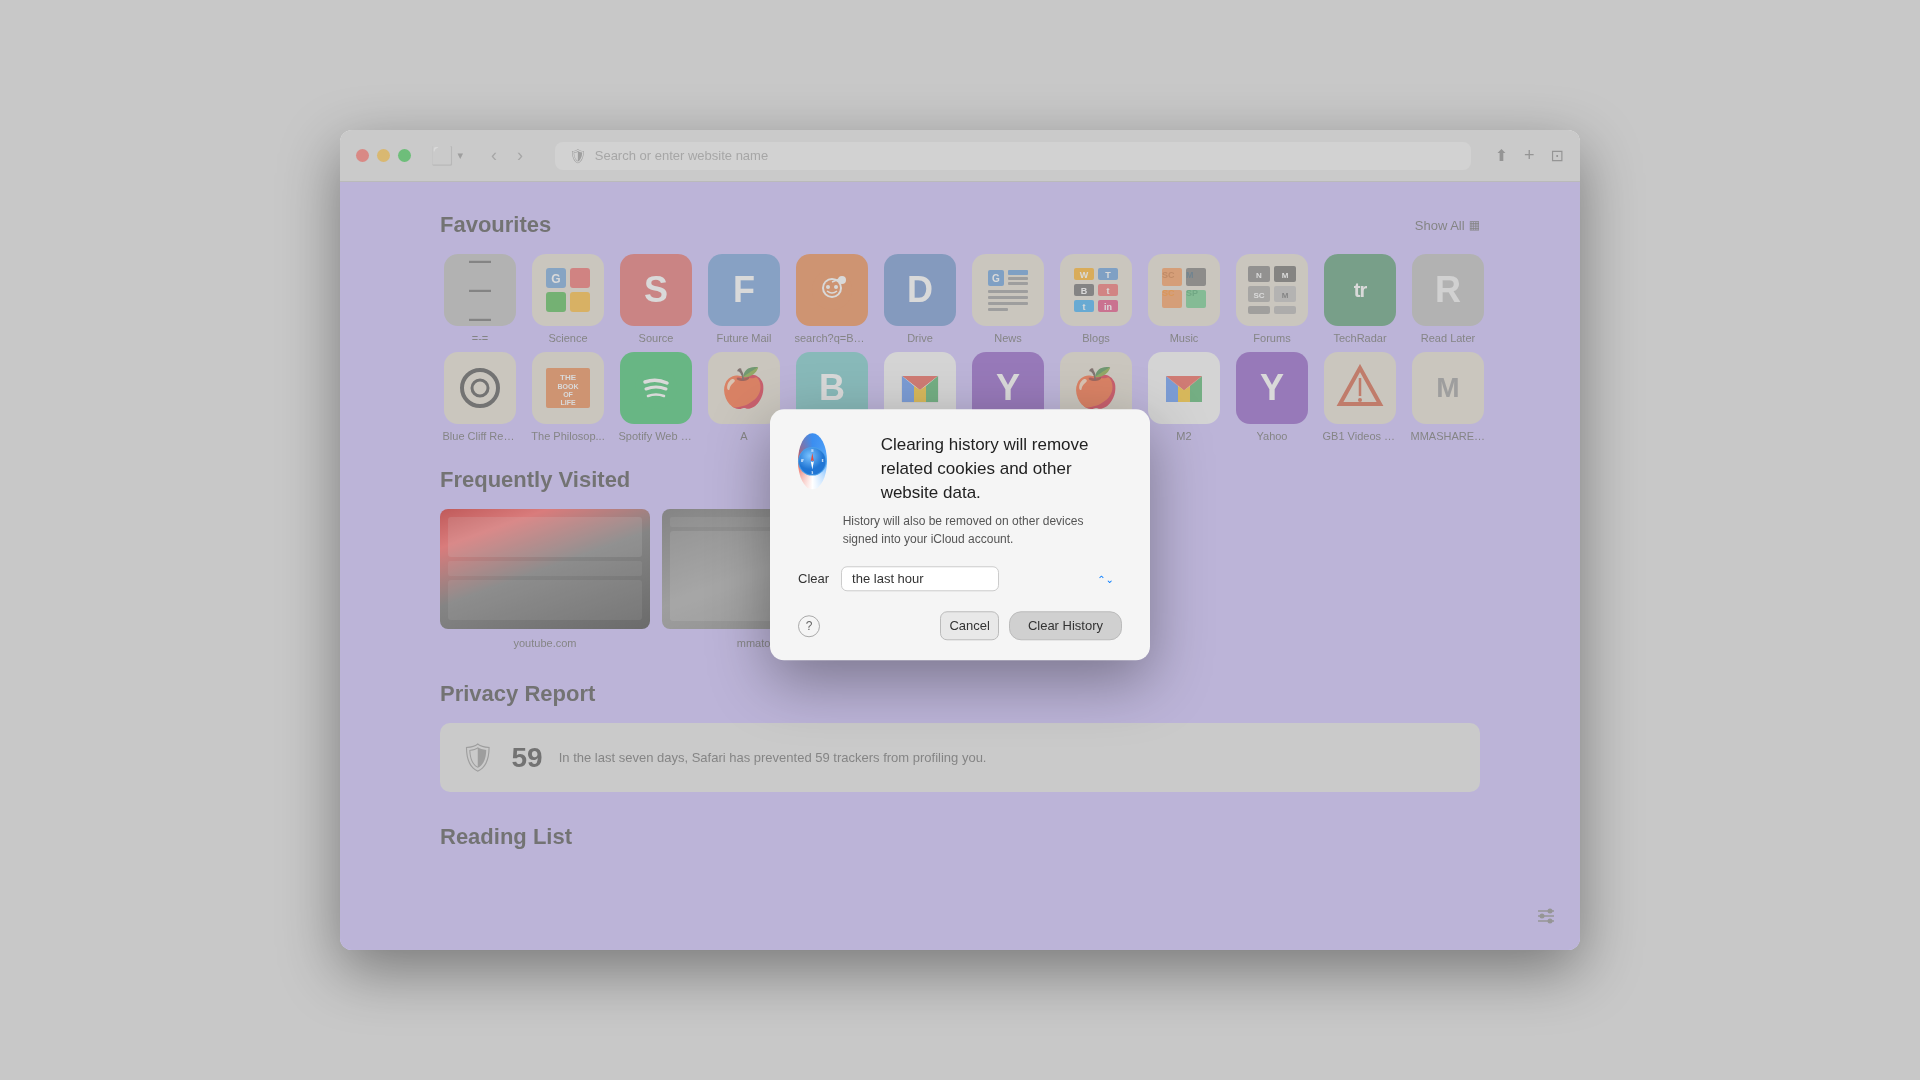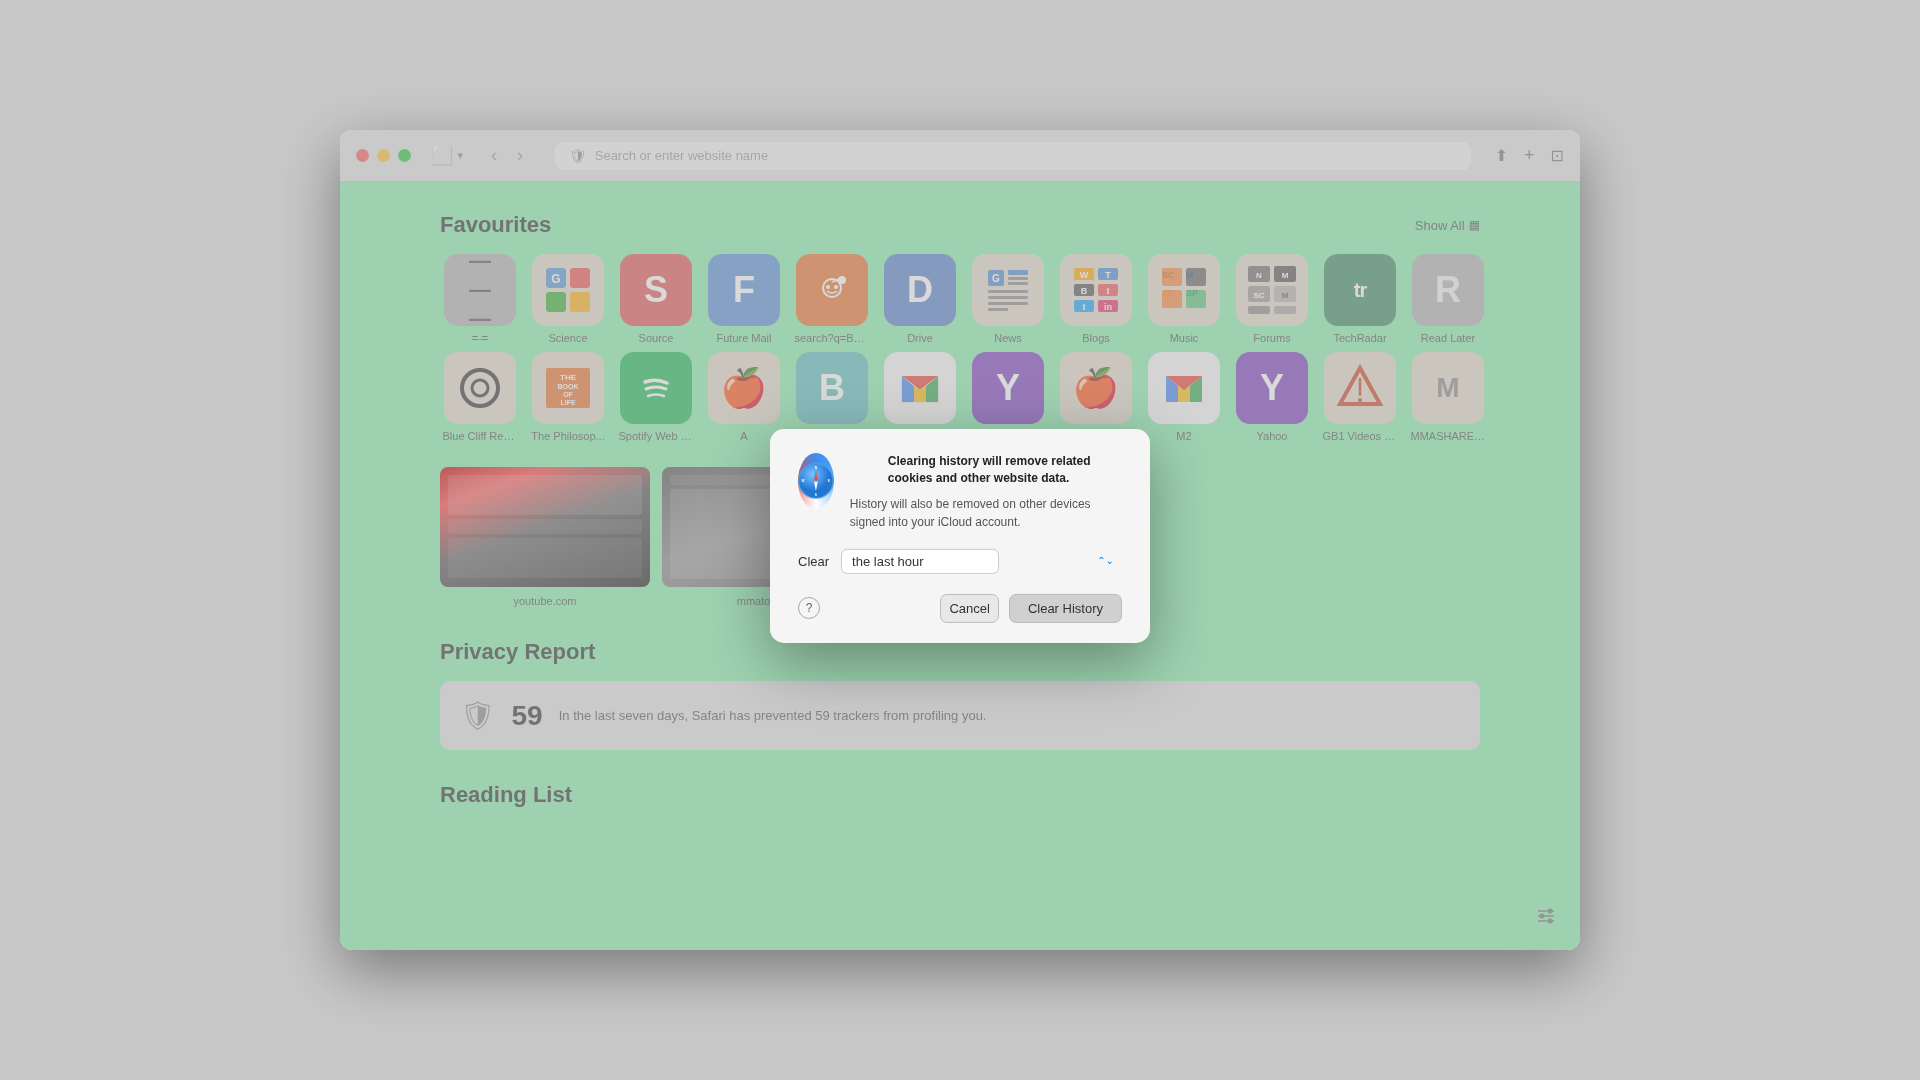--- a/index.html
+++ b/index.html
@@ -105,21 +105,21 @@
       align-items: center;
       color: #777;
       font-size: 18px;
     }
 
     
     .content {
       flex: 1;
       overflow-y: auto;
       padding: 30px 100px;
-      background: #86efac;
+      background: #c4b5fd;
     }
 
     
     .section-header {
       display: flex;
       justify-content: space-between;
       align-items: center;
       margin-bottom: 16px;
     }
 
@@ -267,22 +267,22 @@
       border-radius: 50%;
       background: conic-gradient(from 0deg, #3b8ef0, #5badff, #ffffff, #e74c3c, #3b8ef0);
       display: flex;
       align-items: center;
       justify-content: center;
       position: relative;
       overflow: hidden;
     }
 
     .dialog-title {
-      font-size: 12px;
-      font-weight: 700;
+      font-size: 17px;
+      font-weight: 400;
       color: #222;
       line-height: 1.4;
       margin-bottom: 8px;
       margin-left: 38px;
     }
 
     .dialog-subtitle {
       font-size: 12px;
       color: #555;
       line-height: 1.5;
@@ -359,21 +359,21 @@
       border-radius: 7px;
       padding: 6px 8px;
       font-size: 13px;
       color: #333;
       cursor: pointer;
     }
 
     .clear-history-btn {
       background: #d0d0d0;
       border: 1px solid #bbb;
-      border-radius: 7px;
+      border-radius: 12px;
       padding: 6px 18px;
       font-size: 13px;
       color: #333;
       cursor: pointer;
       font-weight: 500;
     }
 
     .reading-list-section {
       margin-top: 8px;
     }
@@ -670,20 +670,23 @@
         </div>
         <span class="fav-label">GB1 Videos | Instruct...</span>
       </div>
 
       <div class="fav-item">
         <div class="fav-icon" style="background:#e0d8c8; font-size:28px; font-weight:700; color:#888;">M</div>
         <span class="fav-label">MMASHARE FIGHT...</span>
       </div>
     </div>
 
+    <div class="section-header">
+      <span class="section-title">Frequently Visited</span>
+    </div>
 
     <div class="frequently-grid">
       <div class="freq-item">
         <div class="freq-thumb" style="background: linear-gradient(160deg, #cc0000 0%, #ff4444 20%, #555 50%, #222 100%); position:relative; overflow:hidden;">
           <div style="position:absolute; top:8px; left:8px; right:8px; bottom:8px; display:flex; flex-direction:column; gap:4px;">
             <div style="background:rgba(255,255,255,0.15); height:40px; border-radius:3px;"></div>
             <div style="background:rgba(255,255,255,0.1); height:15px; border-radius:2px;"></div>
             <div style="background:rgba(255,255,255,0.1); height:40px; border-radius:3px;"></div>
           </div>
         </div>

